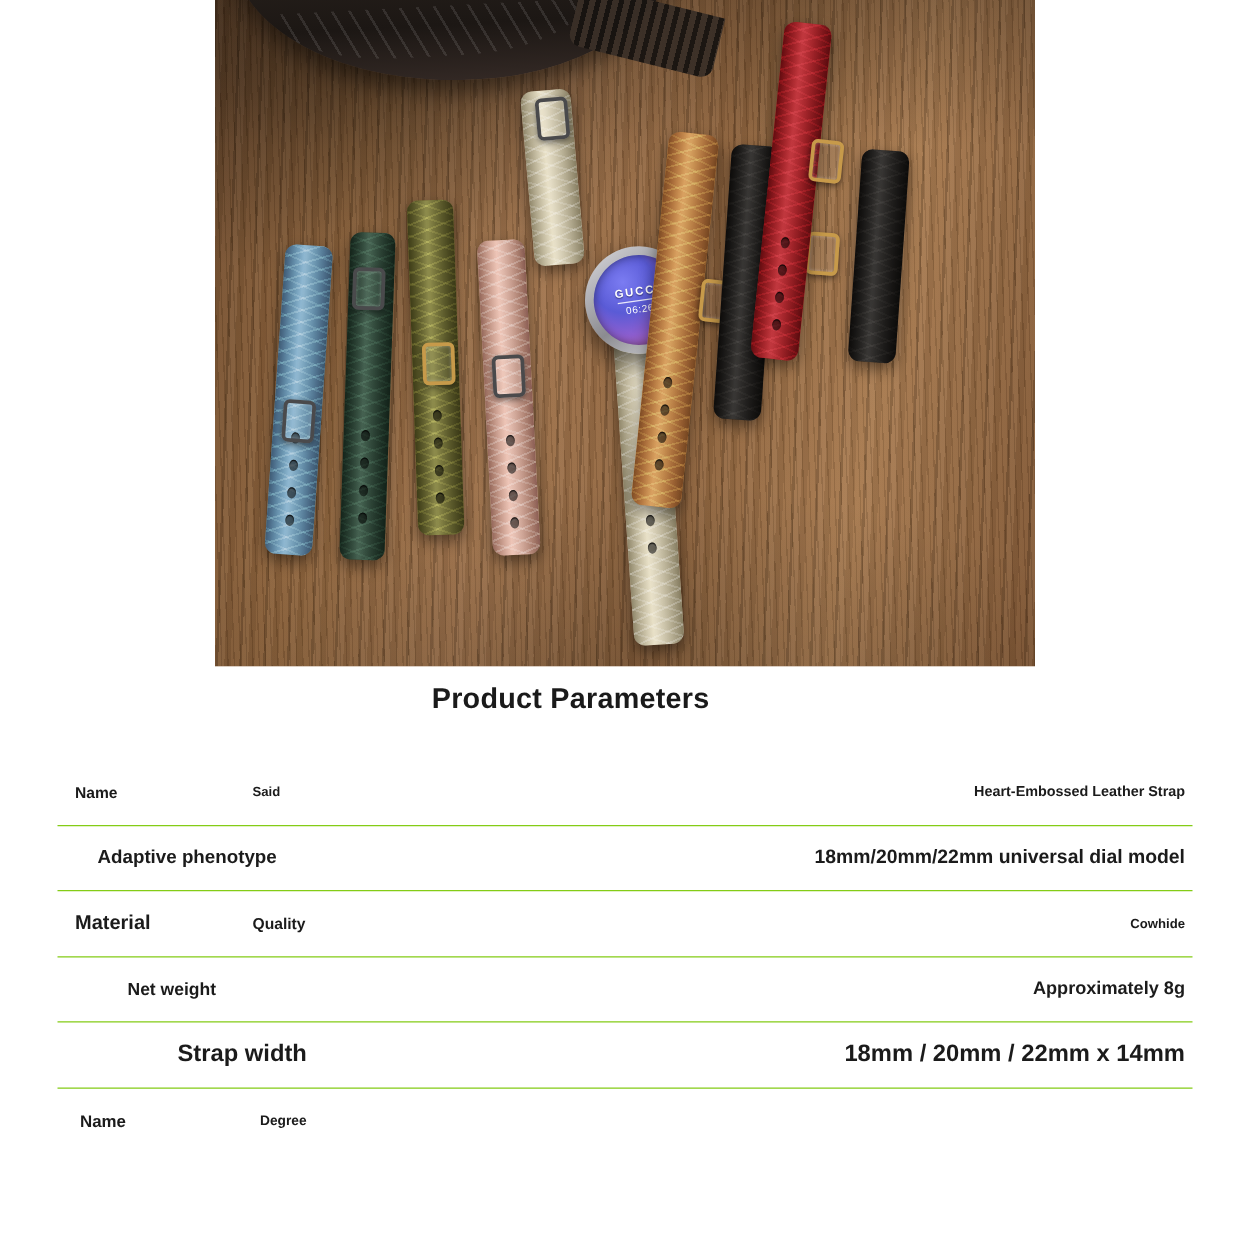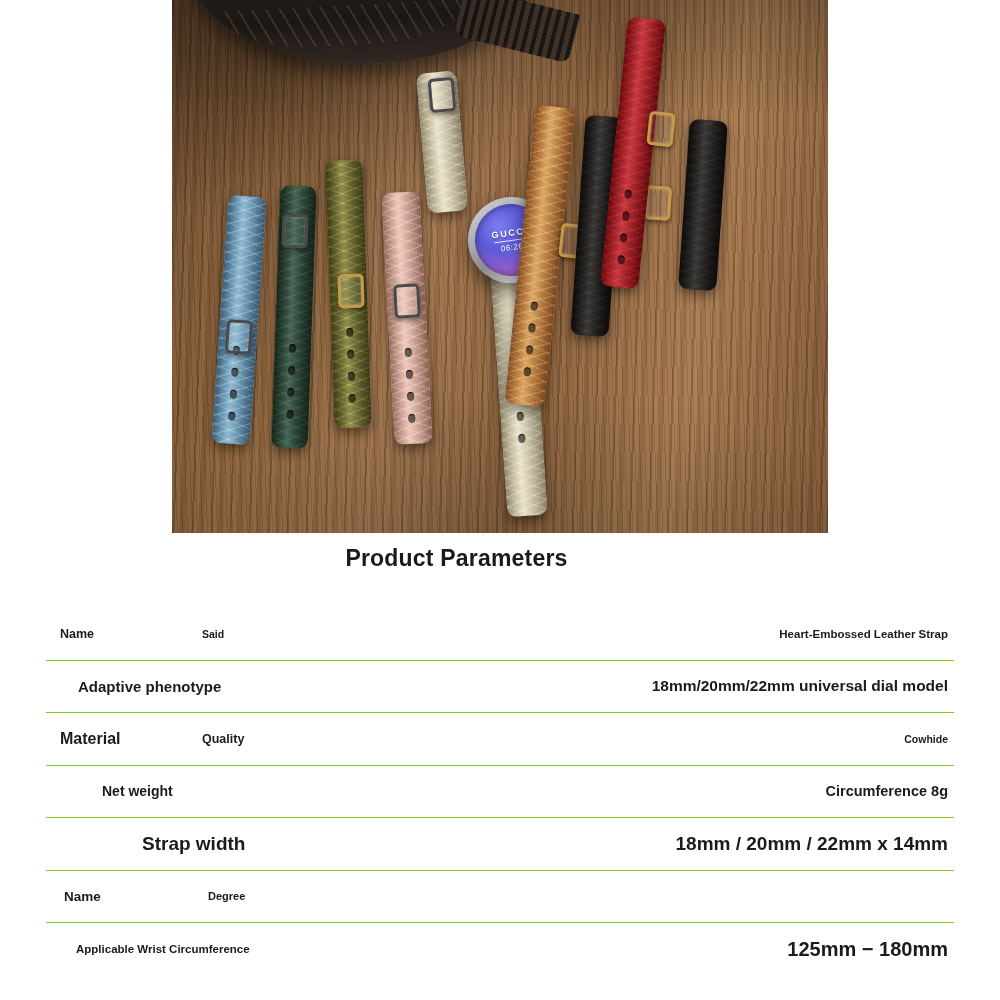--- a/index.html
+++ b/index.html
@@ -388,32 +388,28 @@
     </div>
 
     <div class="spec-row r3">
       <span class="label">Material</span>
       <span class="sub">Quality</span>
       <span class="value">Cowhide</span>
     </div>
 
     <div class="spec-row r4">
       <span class="label">Net weight</span>
-      <span class="value">Circumference 8g</span>
+      <span class="value">Approximately 8g</span>
     </div>
 
     <div class="spec-row r5">
       <span class="label">Strap width</span>
       <span class="value">18mm / 20mm / 22mm x 14mm</span>
     </div>
 
     <div class="spec-row r6">
       <span class="label">Name</span>
       <span class="sub">Degree</span>
     </div>
 
-    <div class="spec-row r7">
-      <span class="label">Applicable Wrist Circumference</span>
-      <span class="value">125mm − 180mm</span>
-    </div>
 
   </div>
 </div>
 
 </body></html>

